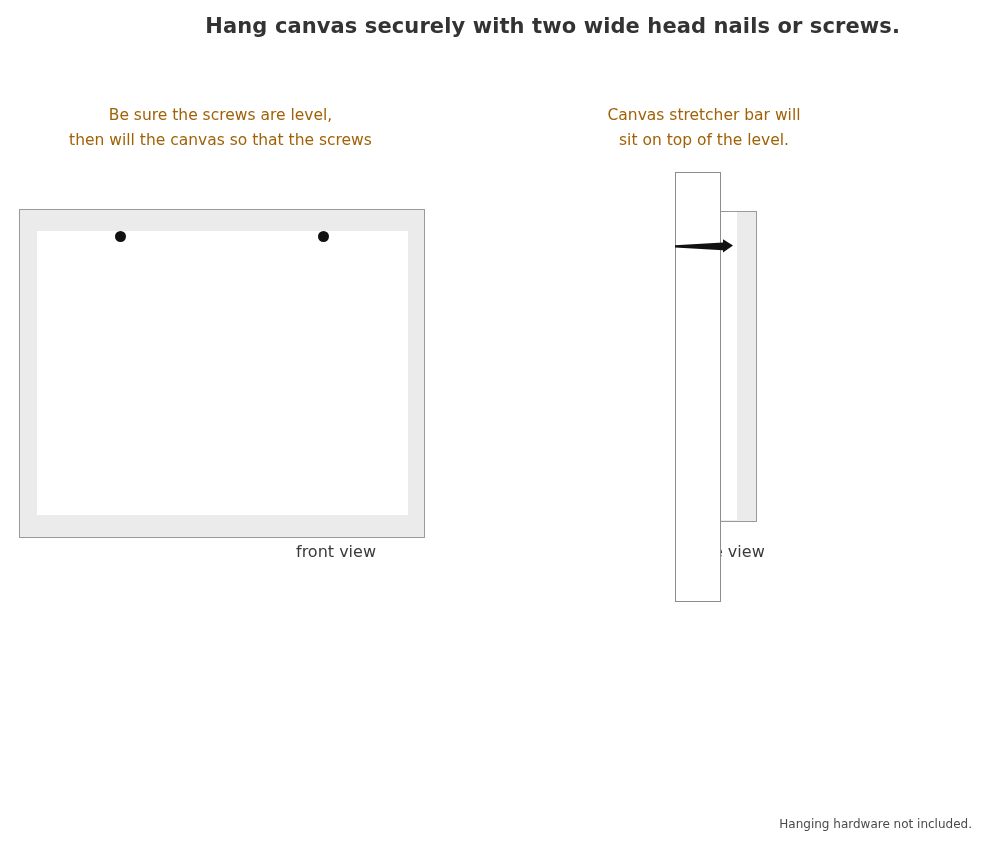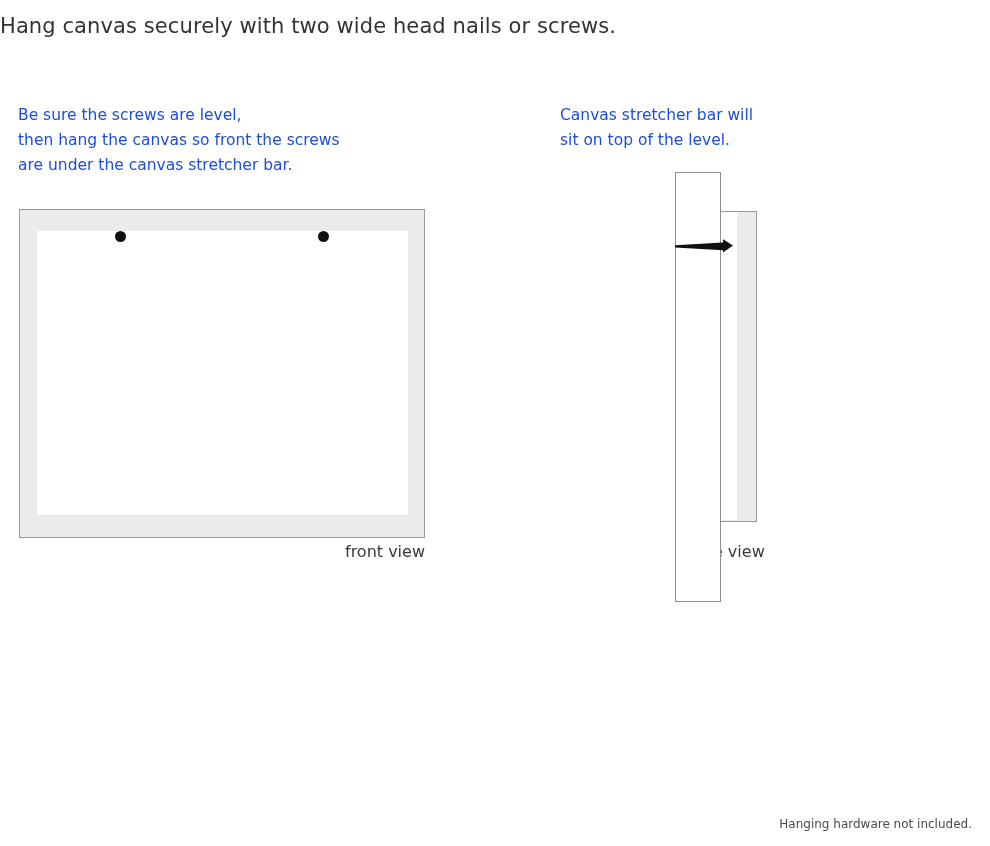--- a/index.html
+++ b/index.html
@@ -20,43 +20,43 @@
     background: #ffffff;
     overflow: hidden;
   }
 
   
   #headline {
     position: absolute;
     left: 0;
     top: 14px;
     width: 900px;
-    text-align: left;
+    text-align: right;
     font-size: 21px;
-    font-weight: 400;
+    font-weight: 700;
     letter-spacing: 0.1px;
     color: #333333;
     white-space: nowrap;
   }
 
   
   .caption {
     position: absolute;
     font-size: 15.5px;
     line-height: 25px;
-    text-align: left;
-    color: #1d4ed8;
+    text-align: center;
+    color: #a16207;
   }
   #caption-front {
     left: 18px;
     top: 103px;
     width: 405px;
   }
   #caption-side {
-    left: 560px;
+    left: 584px;
     top: 103px;
     width: 240px;
   }
   .caption div { white-space: nowrap; }
 
   
   #front-view {
     position: absolute;
     left: 19px;
     top: 209px;
@@ -140,21 +140,21 @@
     overflow: visible;
   }
 
   
   .view-label {
     position: absolute;
     font-size: 16px;
     color: #3a3a3a;
     white-space: nowrap;
   }
-  #label-front { left: 247px; top: 542px; width: 178px; text-align: right; }
+  #label-front { left: 247px; top: 542px; width: 178px; text-align: center; }
   #label-side  { left: 690px; top: 542px; width: 130px; text-align: left; }
 
   
   #footer {
     position: absolute;
     right: 18px;
     bottom: 12px;
     text-align: right;
     font-size: 12px;
     line-height: 20px;
@@ -164,22 +164,21 @@
 </style>
 </head>
 <body>
 
 <div id="page">
 
   <div id="headline">Hang canvas securely with two wide head nails or screws.</div>
 
   <div class="caption" id="caption-front">
     <div>Be sure the screws are level,</div>
-    <div>then hang the canvas so front the screws</div>
-    <div>are under the canvas stretcher bar.</div>
+    <div>then will the canvas so that the screws</div>
   </div>
 
   <div class="caption" id="caption-side">
     <div>Canvas stretcher bar will</div>
     <div>sit on top of the level.</div>
   </div>
 
   <div id="front-view">
     <div id="front-frame"></div>
     <div id="front-canvas-face"></div>

